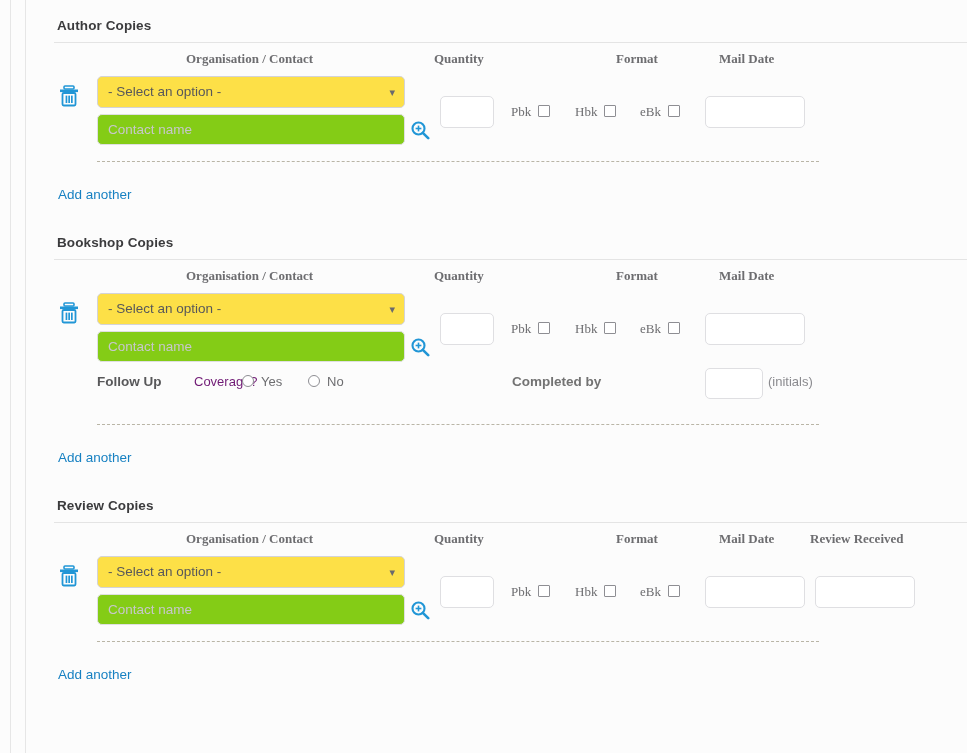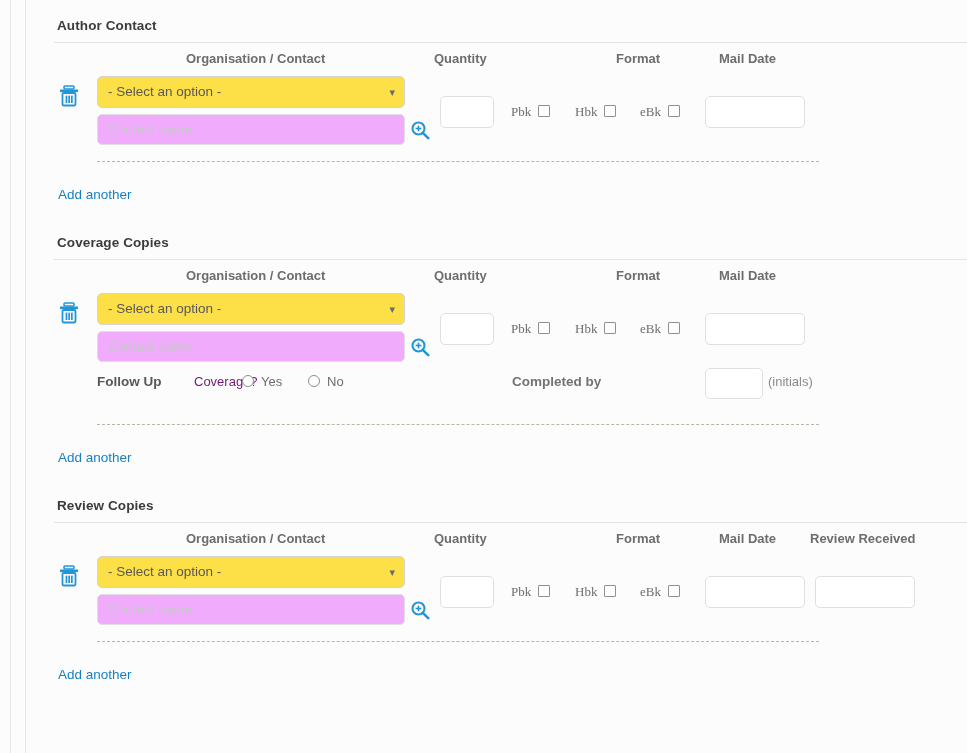--- a/index.html
+++ b/index.html
@@ -48,20 +48,21 @@
   .section-rule {
     height: 1px;
     background: #e4e4e4;
     margin: 0 0 0 14px;
   }
 
   
   .col-head-row {
     position: relative;
     height: 30px;
+    font-family: Liberation Serif, serif;
   }
   .col-head {
     position: absolute;
     font-size: 13px;
     font-weight: bold;
     color: #6d6d70;
     top: 8px;
     white-space: nowrap;
   }
   .ch-org   { left: 146px; }
@@ -105,21 +106,21 @@
     height: 30px;
     line-height: 30px;
     font-size: 11px;
     color: #6a6a6d;
   }
 
   .contact-input {
     position: absolute;
     left: 57px; top: 41px;
     width: 308px; height: 31px;
-    background: #f0abfc;
+    background: #84cc16;
     border: 1px solid #dfdfe2;
     border-radius: 5px;
     font-family: "Liberation Sans", sans-serif;
     font-size: 13.5px;
     color: #58585a;
     padding: 0 10px;
     outline: none;
   }
   .contact-input::placeholder { color: #c7c7cb; }
 
@@ -288,21 +289,21 @@
 
 <div id="page">
 
   <div class="rail rail-a"></div>
   <div class="rail rail-b"></div>
 
   <div id="content">
 
     <div class="gap-md"></div>
     <div class="section">
-      <div class="section-title">Author Contact</div>
+      <div class="section-title">Author Copies</div>
       <div class="section-rule"></div>
 
       <div class="col-head-row">
         <div class="col-head ch-org">Organisation / Contact</div>
         <div class="col-head ch-qty">Quantity</div>
         <div class="col-head ch-fmt">Format</div>
         <div class="col-head ch-mail">Mail Date</div>
       </div>
 
       <div class="entry-row">
@@ -353,21 +354,21 @@
       <div class="dash-wrap">
         <div class="dashed"></div>
       </div>
 
       <a class="add-another">Add another</a>
     </div>
 
     <div class="gap-lg"></div>
 
     <div class="section">
-      <div class="section-title">Coverage Copies</div>
+      <div class="section-title">Bookshop Copies</div>
       <div class="section-rule"></div>
 
       <div class="col-head-row">
         <div class="col-head ch-org">Organisation / Contact</div>
         <div class="col-head ch-qty">Quantity</div>
         <div class="col-head ch-fmt">Format</div>
         <div class="col-head ch-mail">Mail Date</div>
       </div>
 
       <div class="entry-row">

